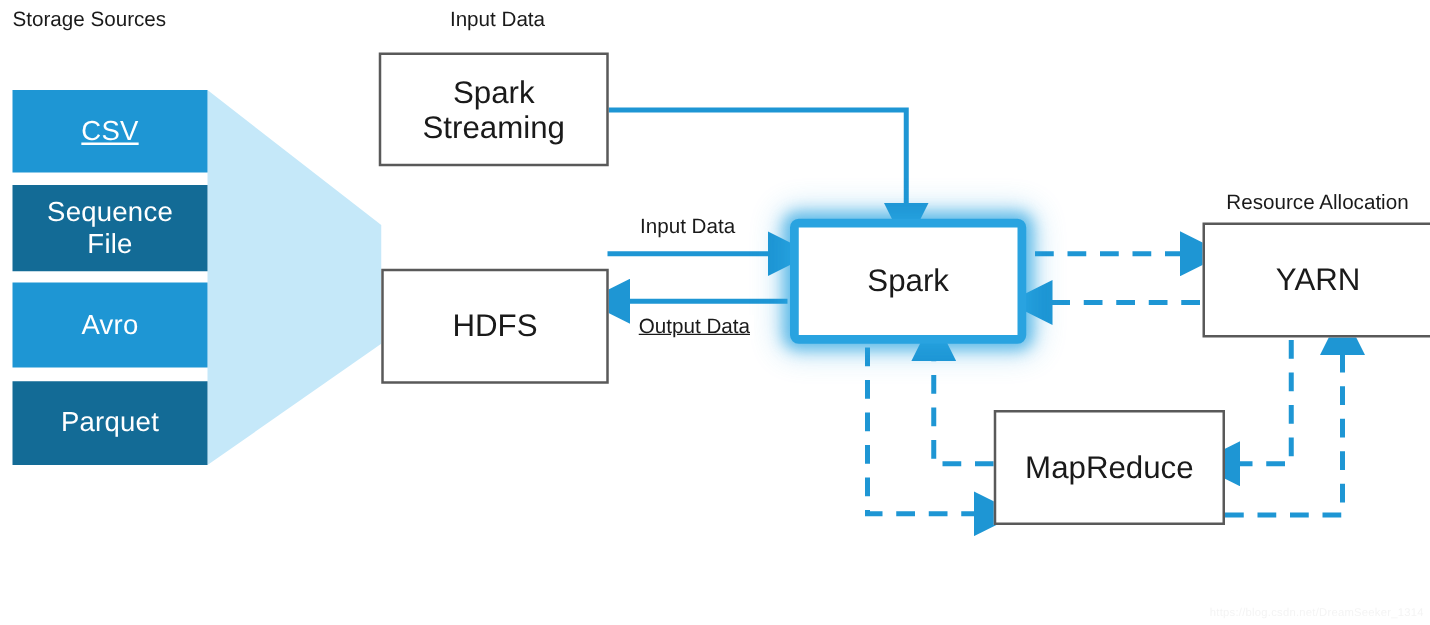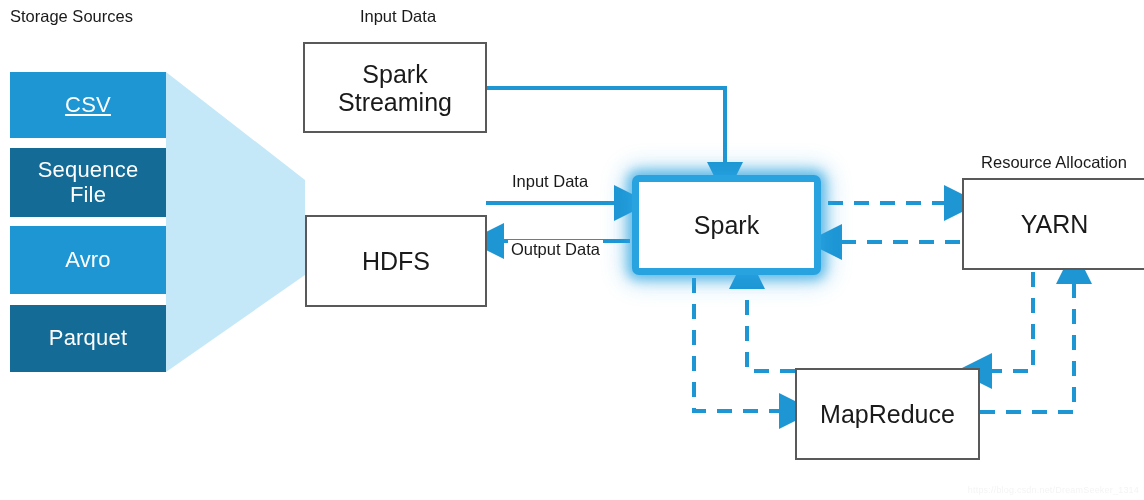--- a/index.html
+++ b/index.html
@@ -151,24 +151,24 @@
     <span>Spark</span>
   </div>
 
   <div class="caption" style="left:965px; top:116px; width:178px;margin-top:36px;">Resource
 Allocation</div>
 
   <div class="node plain-box" style="left:962px; top:178px; width:185px; height:92px;">
     <span>YARN</span>
   </div>
 
-  <div class="node plain-box" style="left:795px; top:368px; width:185px; height:92px;">
+  <div class="node plain-box" style="left:795px; top:328px; width:185px; height:92px;">
     <span>MapReduce</span>
   </div>
 
 
   <div class="edge-label" style="left:509px; top:172px;">Input Data</div>
 
-  <div class="edge-label" style="left:508px; top:240px;">Output Data</div>
+  <div class="edge-label" style="left:508px; top:252px;text-decoration:underline;">Output Data</div>
 
   <div class="watermark">https://blog.csdn.net/DreamSeeker_1314</div>
 
 </div>
 
 </body></html>

